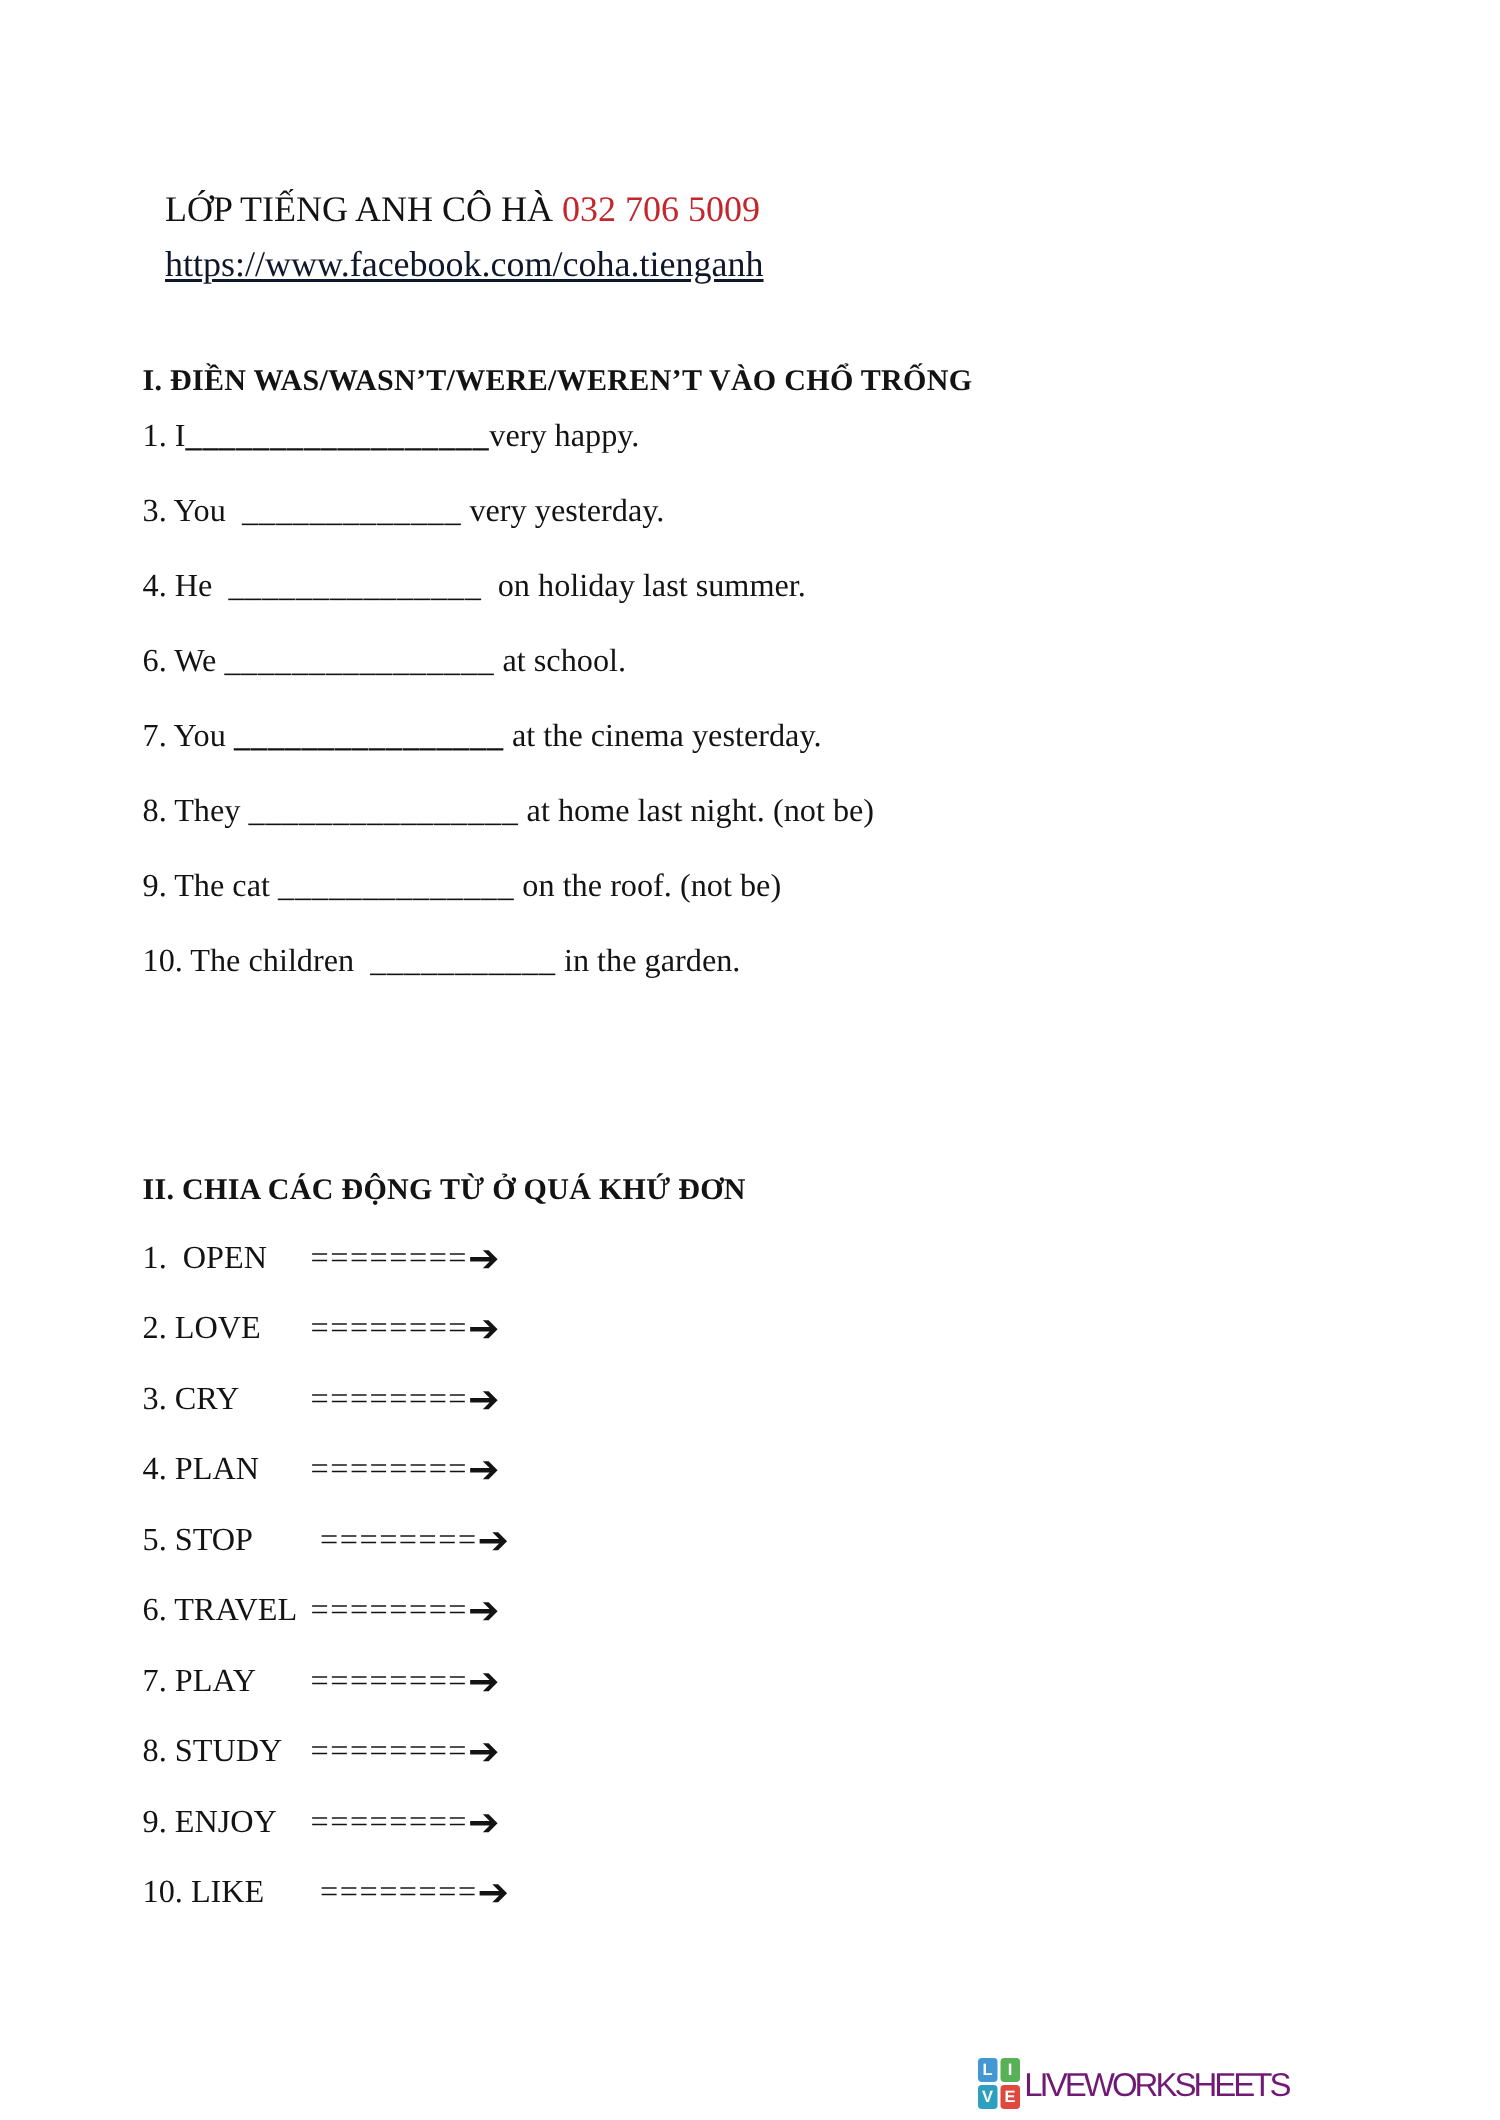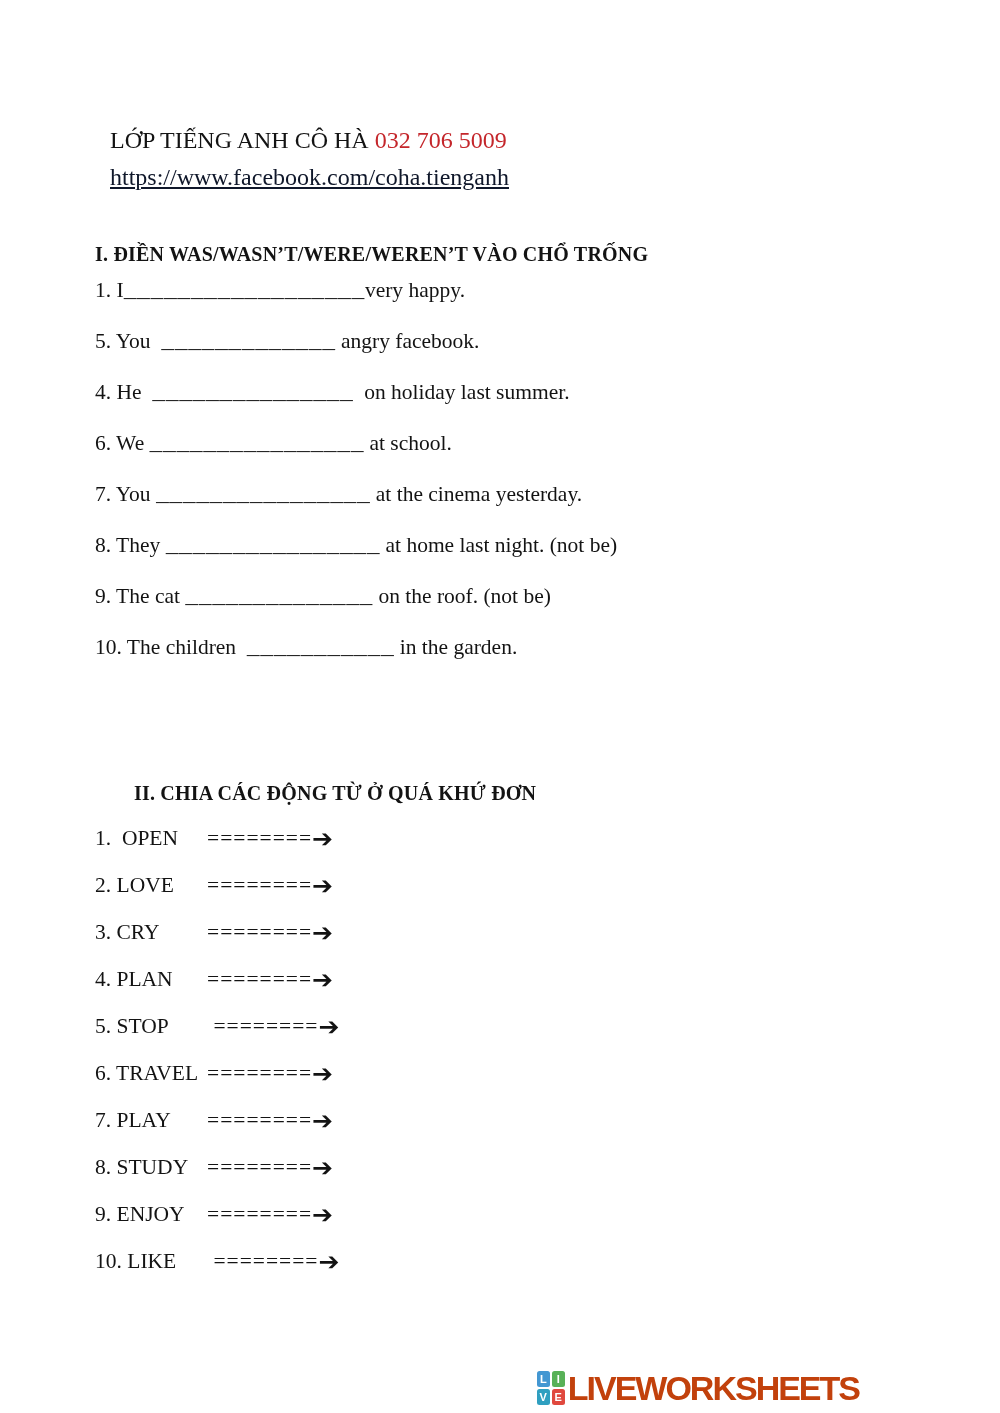--- a/index.html
+++ b/index.html
@@ -18,26 +18,26 @@
   .phone { color:#c4262b; }
   .fb-link { color:#0f172a; text-decoration:underline; cursor:pointer; }
 
   
   .sec-heading {
     position:absolute; left:95px;
     font-weight:bold; font-size:20px; line-height:34px;
     letter-spacing:0.2px; white-space:pre;
   }
   .sec1-heading { top:237px; }
-  .sec2-heading { top:776px;margin-left:39px; }
+  .sec2-heading { top:776px; }
 
   
   .s1-list { position:absolute; top:265px; left:95px; }
   .s1-item { font-size:21.5px; line-height:50px; white-space:pre; }
-  .s1-blank { letter-spacing:0.5px;font-family:Liberation Mono, monospace; }
+  .s1-blank { letter-spacing:0.5px; }
   .s1-blank.bold { font-weight:bold; }
 
   
   .s2-list { position:absolute; top:815px; left:95px; }
   .s2-item { font-size:21.5px; line-height:46px; white-space:pre; }
   .s2-label { display:inline-block; min-width:112px; }
   .s2-eq { letter-spacing:1px; }
   .s2-arrow { font-family:"DejaVu Sans",sans-serif; font-size:25px; vertical-align:-2px; }
 
   
@@ -52,39 +52,39 @@
   }
   .logo-sq {
     border-radius:2.5px;
     color:#ffffff;
     font-family:"Liberation Sans",sans-serif;
     font-weight:bold; font-size:11px;
     display:flex; align-items:center; justify-content:center;
   }
   .logo-wordmark {
     font-family:"Liberation Sans",sans-serif;
-    font-weight:bold; font-size:34px; letter-spacing:-2px;
-    color:#c2410c;
+    font-weight:normal; font-size:22px; letter-spacing:-2px;
+    color:#701a75;
   }
 </style>
 </head>
 <body>
 
 <div class="page">
 
   <div class="header">
     <div><span>LỚP TIẾNG ANH CÔ HÀ </span><span class="phone">032 706 5009</span></div>
     <div class="fb-link">https://www.facebook.com/coha.tienganh</div>
   </div>
 
   <div class="sec-heading sec1-heading">I. ĐIỀN WAS/WASN’T/WERE/WEREN’T VÀO CHỔ TRỐNG</div>
 
   <div class="s1-list">
     <div class="s1-item"><span>1. I</span><span class="s1-blank bold">__________________</span><span>very happy.</span></div>
-    <div class="s1-item"><span>5. You  </span><span class="s1-blank">_____________</span><span> angry facebook.</span></div>
+    <div class="s1-item"><span>3. You  </span><span class="s1-blank">_____________</span><span> very yesterday.</span></div>
     <div class="s1-item"><span>4. He  </span><span class="s1-blank">_______________</span><span>  on holiday last summer.</span></div>
     <div class="s1-item"><span>6. We </span><span class="s1-blank">________________</span><span> at school.</span></div>
     <div class="s1-item"><span>7. You </span><span class="s1-blank bold">________________</span><span> at the cinema yesterday.</span></div>
     <div class="s1-item"><span>8. They </span><span class="s1-blank">________________</span><span> at home last night. (not be)</span></div>
     <div class="s1-item"><span>9. The cat </span><span class="s1-blank">______________</span><span> on the roof. (not be)</span></div>
     <div class="s1-item"><span>10. The children  </span><span class="s1-blank">___________</span><span> in the garden.</span></div>
   </div>
 
   <div class="sec-heading sec2-heading">II. CHIA CÁC ĐỘNG TỪ Ở QUÁ KHỨ ĐƠN</div>
 

